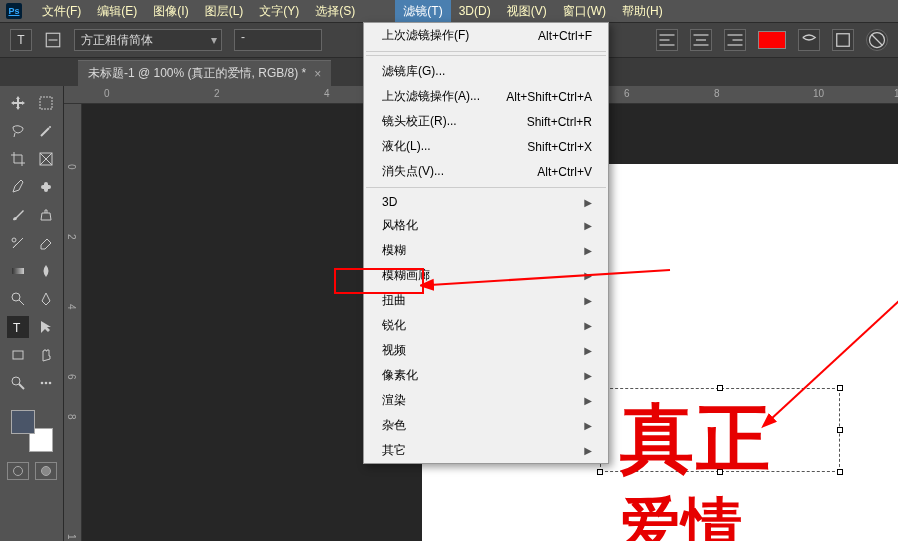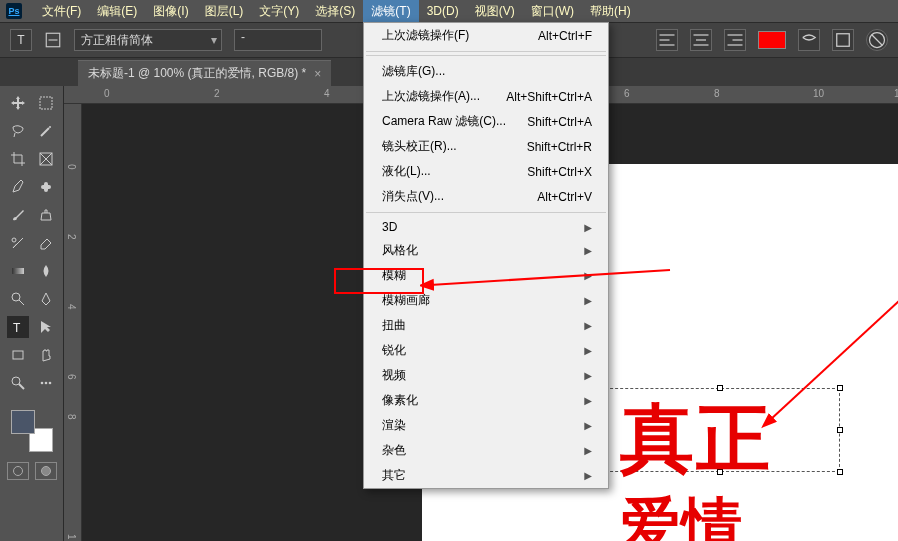--- a/index.html
+++ b/index.html
@@ -1,20 +1,20 @@
 <!DOCTYPE html>
 <html><head>
 <meta charset="utf-8">
 <style>
 * { margin: 0; padding: 0; box-sizing: border-box; font-family: "Microsoft YaHei", Arial, sans-serif; font-size: 12px; }
 body { background: #535353; width: 898px; height: 541px; overflow: hidden; position: relative; }
 .menubar { background: #535353; height: 22px; display: flex; align-items: center; padding-left: 6px; gap: 0; }
 .ps-icon { width: 16px; height: 16px; background: #001e36; color: #31a8ff; display: flex; align-items: center; justify-content: center; font-weight: bold; font-size: 9px; border-radius: 2px; margin-right: 12px; text-decoration: underline; }
 .menu-item { color: #fef9c3; padding: 3px 8px; cursor: pointer; white-space: nowrap; }
-.menu-item.active { background: #4a7fb0; color: #fff; }
+.menu-item.active { background: #4a7fb0; color: #fff; margin-left: 32px; }
 .options-bar { background: #424242; height: 36px; display: flex; align-items: center; padding: 0 10px; gap: 12px; border-top: 1px solid #2a2a2a; border-bottom: 1px solid #2a2a2a; }
 .opt-icon { width: 22px; height: 22px; border: 1px solid #666; display: flex; align-items: center; justify-content: center; color: #d9d9d9; background: #3a3a3a; }
 .opt-dd { width: 18px; height: 18px; display: inline-flex; align-items: center; justify-content: center; }
 .opt-select { background: #383838; border: 1px solid #666; color: #d9d9d9; height: 22px; padding: 0 20px 0 6px; display: flex; align-items: center; position: relative; width: 148px; }
 .opt-select::after { content: "▾"; position: absolute; right: 4px; color: #aaa; }
 .opt-input { background: #383838; border: 1px solid #666; color: #d9d9d9; height: 22px; width: 88px; padding: 0 6px; }
 .align-btn { width: 22px; height: 22px; border: 1px solid #666; background: #3a3a3a; display: flex; align-items: center; justify-content: center; }
 .color-swatch { width: 28px; height: 18px; background: #ff0000; border: 1px solid #888; }
 .tabs-bar { background: #3a3a3a; height: 28px; display: flex; align-items: flex-end; padding-left: 78px; }
 .doc-tab { background: #535353; color: #d9d9d9; padding: 4px 10px; display: flex; align-items: center; gap: 8px; border-top: 1px solid #666; }
@@ -333,24 +333,20 @@
   <div class="dd-sep"></div>
   <div class="dd-item">
       <span>滤镜库(G)...</span>
       <span></span>
     </div>
   <div class="dd-item">
       <span>上次滤镜操作(A)...</span>
       <span>Alt+Shift+Ctrl+A</span>
     </div>
   <div class="dd-item">
-      <span>Camera Raw 滤镜(C)...</span>
-      <span>Shift+Ctrl+A</span>
-    </div>
-  <div class="dd-item">
       <span>镜头校正(R)...</span>
       <span>Shift+Ctrl+R</span>
     </div>
   <div class="dd-item">
       <span>液化(L)...</span>
       <span>Shift+Ctrl+X</span>
     </div>
   <div class="dd-item">
       <span>消失点(V)...</span>
       <span>Alt+Ctrl+V</span>

